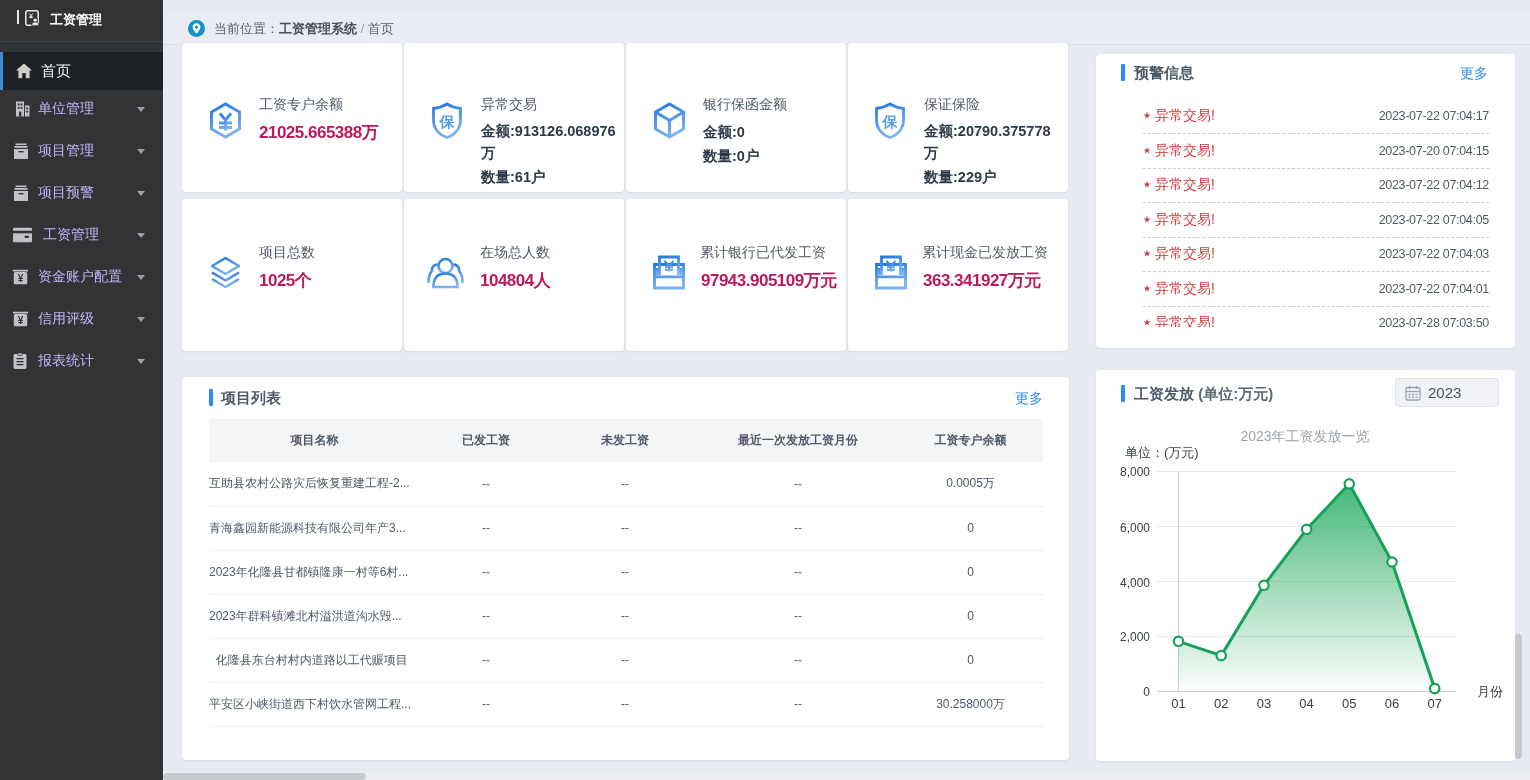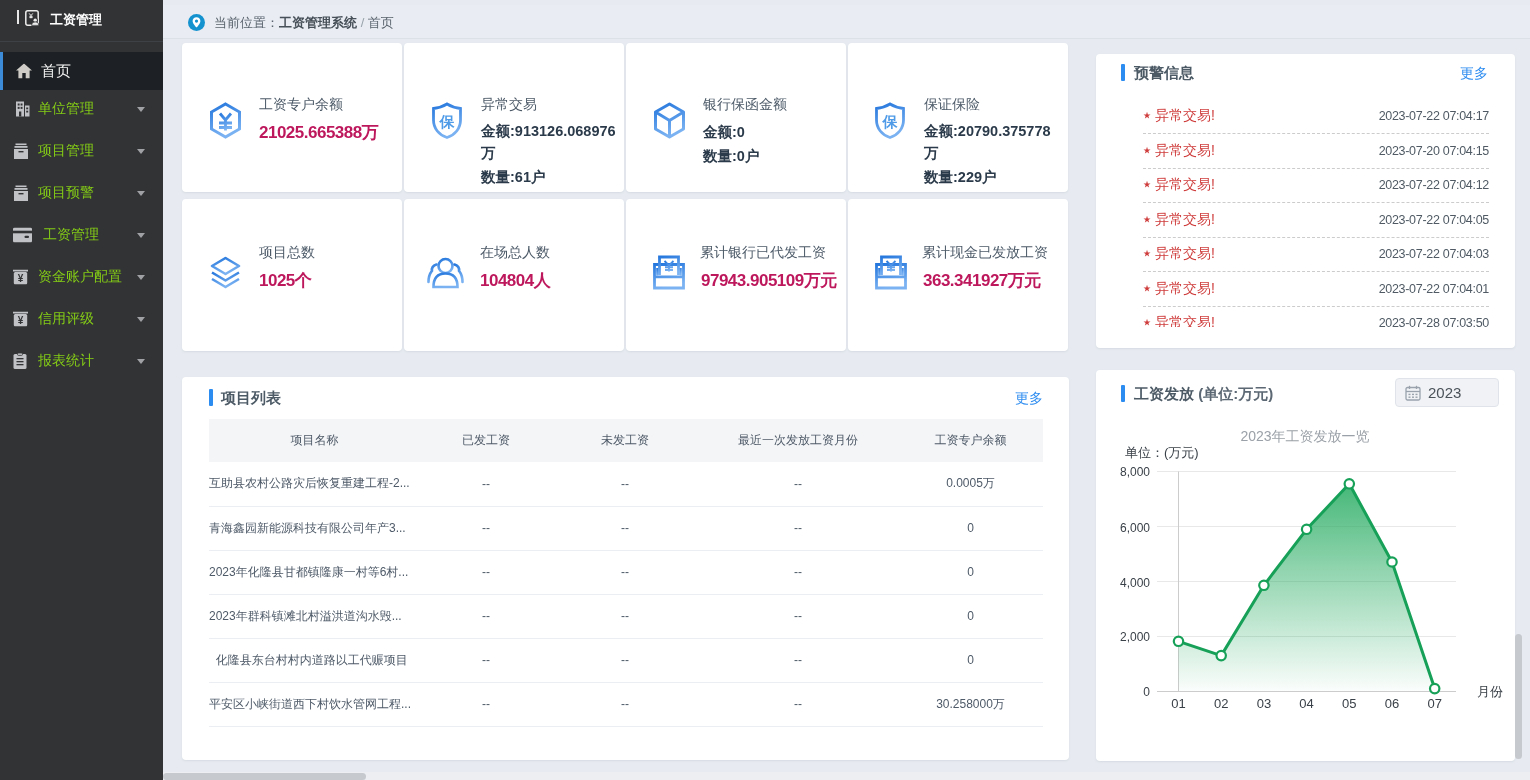--- a/index.html
+++ b/index.html
@@ -6,45 +6,45 @@
 * { margin:0; padding:0; box-sizing:border-box; }
 html,body { width:1530px; height:780px; overflow:hidden; }
 body { font-family:"Liberation Sans",sans-serif; background:#e7ebf1; position:relative; }
 .abs { position:absolute; }
 
 #sidebar { position:absolute; left:0; top:0; width:163px; height:780px; background:#323335; z-index:5; }
 #logo { position:absolute; left:0; top:0; width:163px; height:42px; border-bottom:1px solid #3e4146; }
 #logo .bar { position:absolute; left:17px; top:10px; width:2px; height:14px; background:#e8e8e8; }
 #logo .txt { position:absolute; left:50px; top:11px; font-size:13px; font-weight:bold; color:#fff; }
 .mi { position:absolute; left:0; width:163px; height:42px; }
-.mi .t { position:absolute; left:38px; top:50%; transform:translateY(-50%); font-size:14px; color:#84cc16; }
+.mi .t { position:absolute; left:38px; top:50%; transform:translateY(-50%); font-size:14px; color:#c4b5fd; }
 .mi .caret { position:absolute; right:18px; top:50%; margin-top:-2px; width:0; height:0; border-left:4.5px solid transparent; border-right:4.5px solid transparent; border-top:5px solid #9fa1a4; }
 .mi svg { position:absolute; left:13px; top:50%; transform:translateY(-50%); }
 #home { position:absolute; left:0; top:51.5px; width:163px; height:38.5px; background:#1d2024; border-left:3px solid #3c8bd9; }
 #home .t { position:absolute; left:38px; top:50%; transform:translateY(-50%); font-size:15px; color:#f2f2f2; }
 #home svg { position:absolute; left:13px; top:50%; transform:translateY(-50%); }
 
-#crumb { position:absolute; left:163px; top:5px; width:1367px; height:34px; background:#e9edf3; border-bottom:1px solid #dce1e8; }
+#crumb { position:absolute; left:163px; top:11px; width:1367px; height:34px; background:#e9edf3; border-bottom:1px solid #dce1e8; }
 #crumb .txt { position:absolute; left:51px; top:9px; font-size:13px; color:#5a636d; }
 #crumb b { color:#474f58; }
 
 .card { position:absolute; background:#fff; border-radius:4px; box-shadow:0 1px 2px rgba(80,90,110,0.10); }
 .ic { position:absolute; }
 .ct { position:absolute; font-size:14px; color:#4c5a68; }
 .cv { position:absolute; font-size:17px; font-weight:bold; color:#be185d; letter-spacing:-0.5px; }
 .cv2 { position:absolute; font-size:14.5px; font-weight:bold; color:#2b3a4a; line-height:22px; }
 
 .panel { position:absolute; background:#fff; border-radius:4px; box-shadow:0 1px 2px rgba(80,90,110,0.10); }
 .ptitle { position:absolute; font-size:15px; font-weight:bold; color:#4c5a66; }
 .pbar { position:absolute; width:4px; height:17px; background:#2d8cf0; border-radius:1px; }
 .more { position:absolute; font-size:14px; color:#2d8cf0; }
 
 #tbl { position:absolute; left:27px; top:42px; width:834px; }
 #tbl table { border-collapse:collapse; width:834px; table-layout:fixed; font-size:12px; color:#4e5a68; }
-#tbl th { background:#f4f5f7; font-weight:normal; color:#4e5a68; height:43px; text-align:center; }
+#tbl th { background:#f4f5f7; font-weight:bold; color:#4e5a68; height:43px; text-align:center; }
 #tbl td { height:44px; text-align:center; border-bottom:1px solid #ebeef3; }
 #tbl td.n { text-align:left; white-space:nowrap; overflow:hidden; }
 
 #tblwrap { height:285px; overflow:hidden; }
 
 .witem { position:absolute; left:25px; right:26px; height:34.5px; border-bottom:1px dashed #ccc;margin-left:22px; }
 .witem .w { position:absolute; left:0; top:50%; transform:translateY(-50%); font-size:14px; color:#cf3c3c; }
 .witem .d { position:absolute; right:0; top:50%; transform:translateY(-50%); font-size:12.5px; letter-spacing:-0.3px; color:#4f5a64; }
 </style>
 </head>

